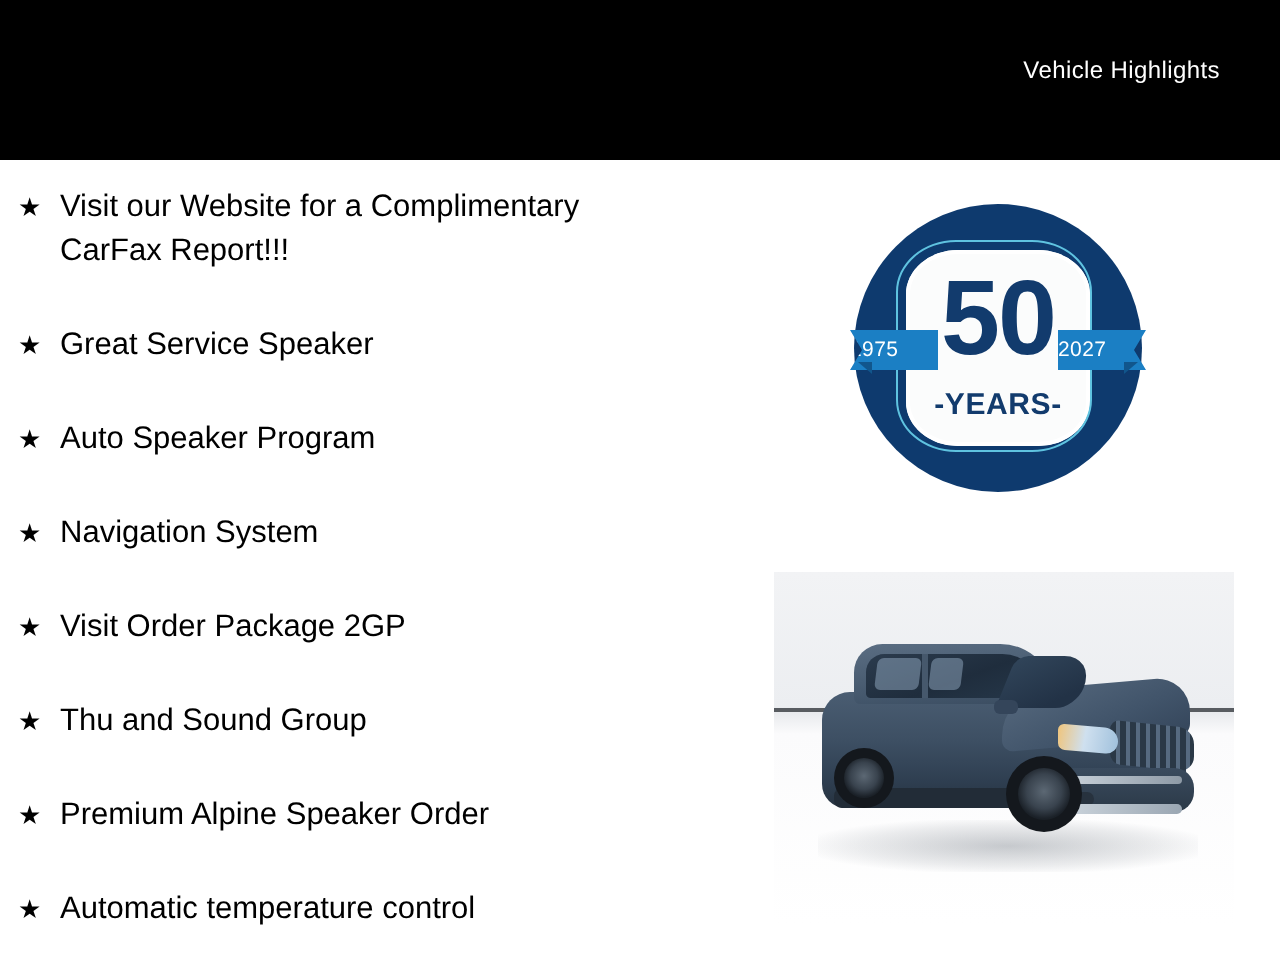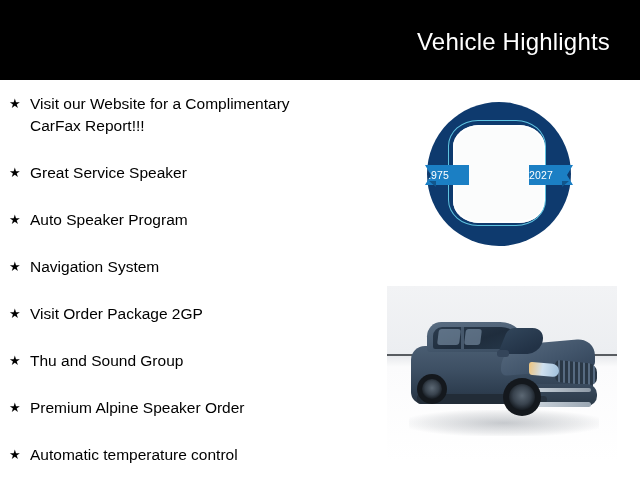--- a/index.html
+++ b/index.html
@@ -23,21 +23,21 @@
     width: 640px;
     height: 80px;
     background: #000000;
     box-sizing: border-box;
   }
   #header-title {
     position: absolute;
     right: 30px;
     top: 28px;
     color: #ffffff;
-    font-size: 24px;
+    font-size: 12px;
     letter-spacing: 0.2px;
     white-space: nowrap;
   }
 
   
   #content-area {
     position: absolute;
     left: 0;
     top: 80px;
     width: 640px;
@@ -355,20 +355,22 @@
       <span class="highlight-text">Automatic temperature control</span>
     </li>
   </ul>
 
   <div id="right-column">
 
     <div id="anniversary-badge">
       <div id="badge-circle"></div>
       <div id="badge-inner-plate"></div>
       <div id="badge-inner-outline"></div>
+      <div id="badge-number">50</div>
+      <div id="badge-years-label">-YEARS-</div>
       <div class="badge-ribbon" id="ribbon-start-year">1975</div>
       <div class="badge-ribbon" id="ribbon-end-year">2027</div>
       <div class="ribbon-fold" id="ribbon-fold-left"></div>
       <div class="ribbon-fold" id="ribbon-fold-right"></div>
     </div>
 
     <div id="vehicle-photo">
       <div id="photo-backdrop"></div>
       <div id="photo-horizon"></div>
       <div id="photo-floor-shadow"></div>

